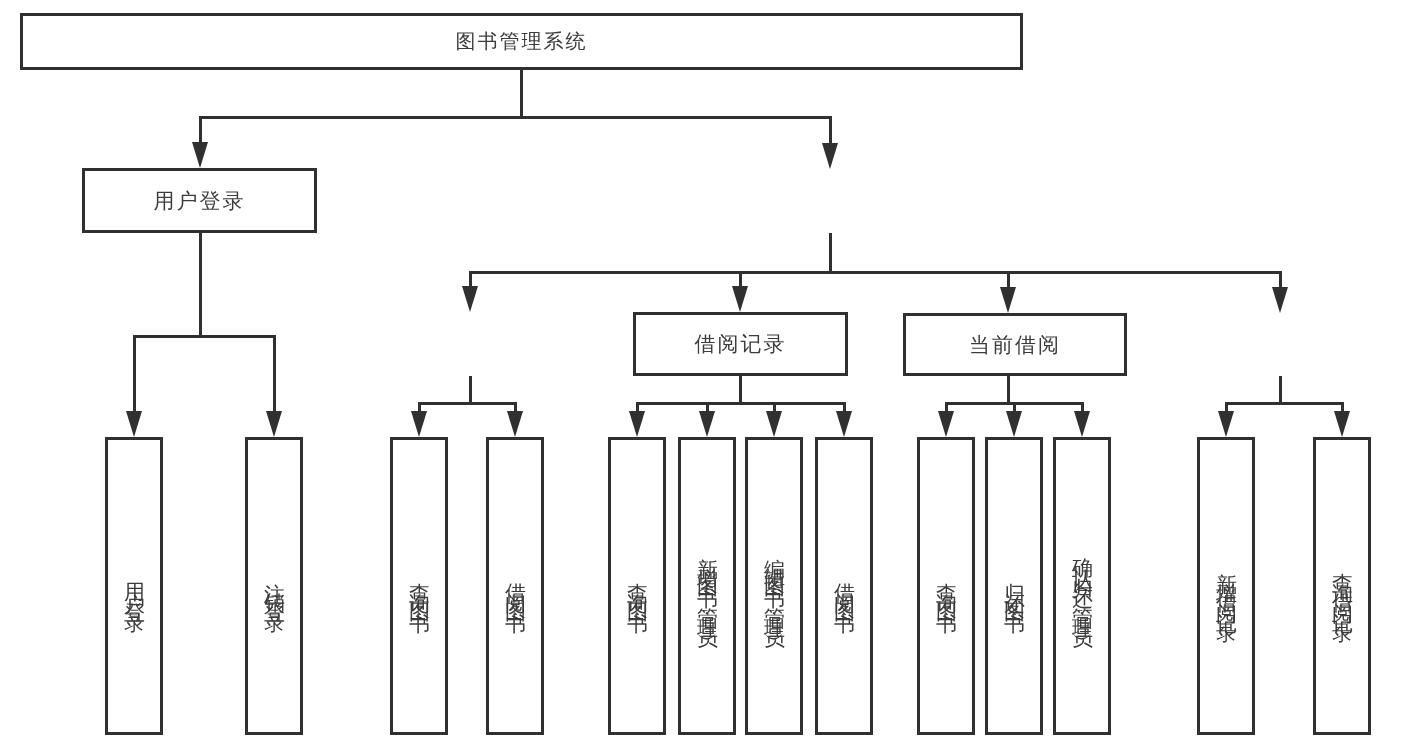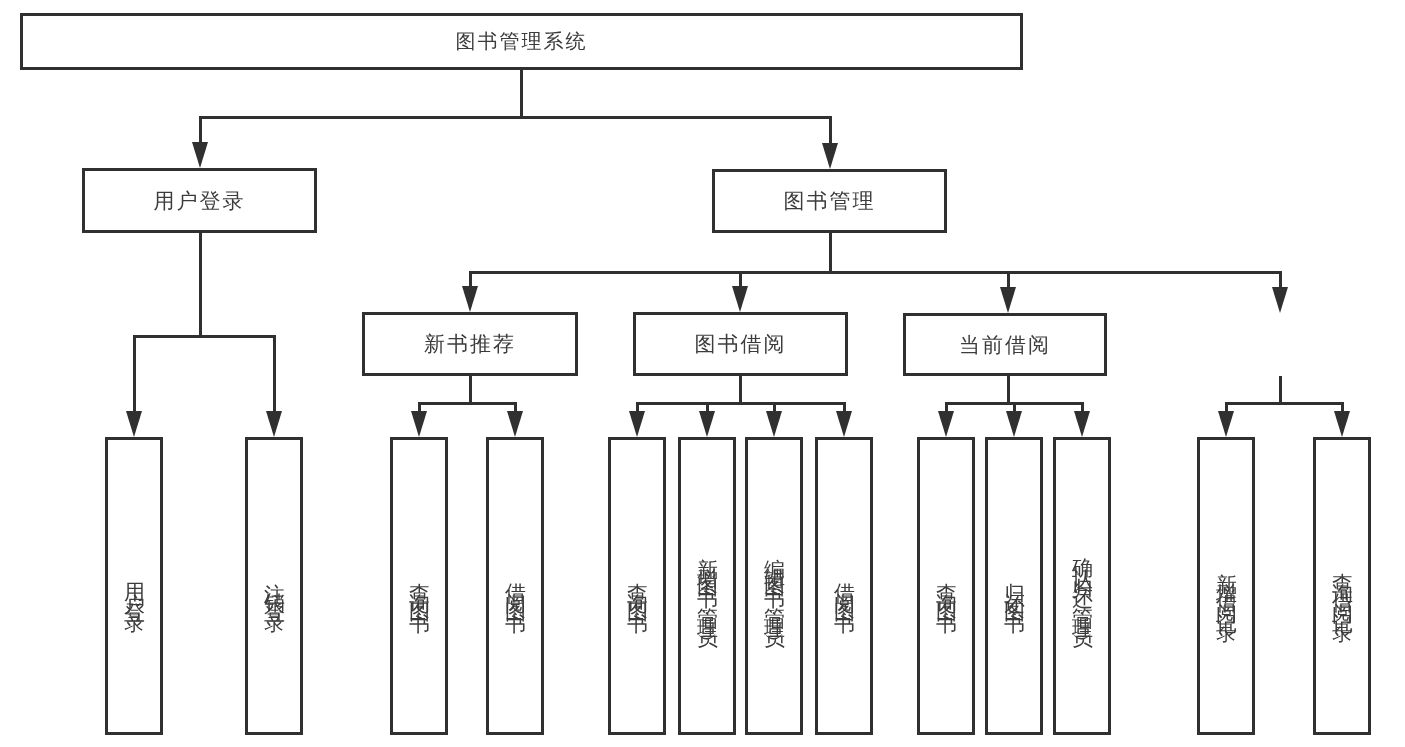--- a/index.html
+++ b/index.html
@@ -32,33 +32,27 @@
 <div class="canvas">
 
   <div class="box" style="left:20px;top:13px;width:1003px;height:57px">
     <span class="rootlabel">图书管理系统</span>
   </div>
 
   <div class="box" style="left:82px;top:168px;width:235px;height:65px">
     <span class="hlabel">用户登录</span>
   </div>
 
-  <div class="box" style="left:712px;top:169px;width:235px;height:64px">
-    <span class="hlabel">图书管理</span>
+
+
+  <div class="box" style="left:633px;top:312px;width:215px;height:64px">
+    <span class="hlabel">借阅记录</span>
   </div>
 
-  <div class="box" style="left:362px;top:312px;width:216px;height:64px">
-    <span class="hlabel">新书推荐</span>
-  </div>
-
-  <div class="box" style="left:633px;top:312px;width:215px;height:64px">
-    <span class="hlabel">图书借阅</span>
-  </div>
-
-  <div class="box" style="left:903px;top:313px;width:204px;height:63px">
+  <div class="box" style="left:903px;top:313px;width:224px;height:63px">
     <span class="hlabel">当前借阅</span>
   </div>
 
 
   <div class="box vbox" style="left:105px;top:437px;width:58px;height:298px">
     <span class="vlabel">用户登录</span>
   </div>
   <div class="box vbox" style="left:245px;top:437px;width:58px;height:298px">
     <span class="vlabel">注销登录</span>
   </div>

